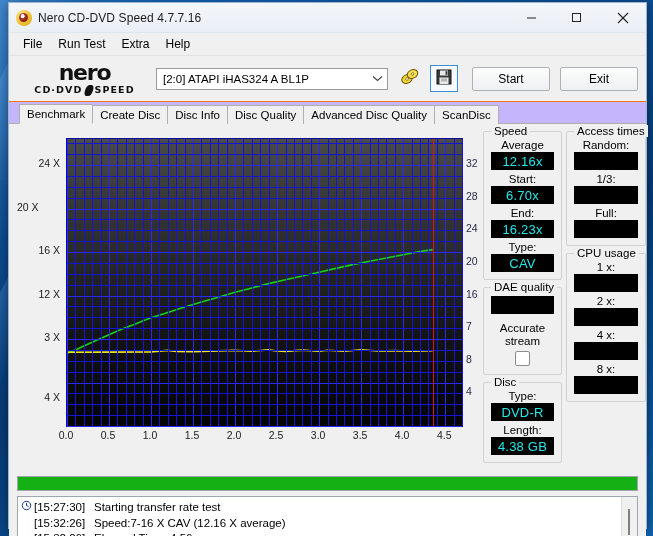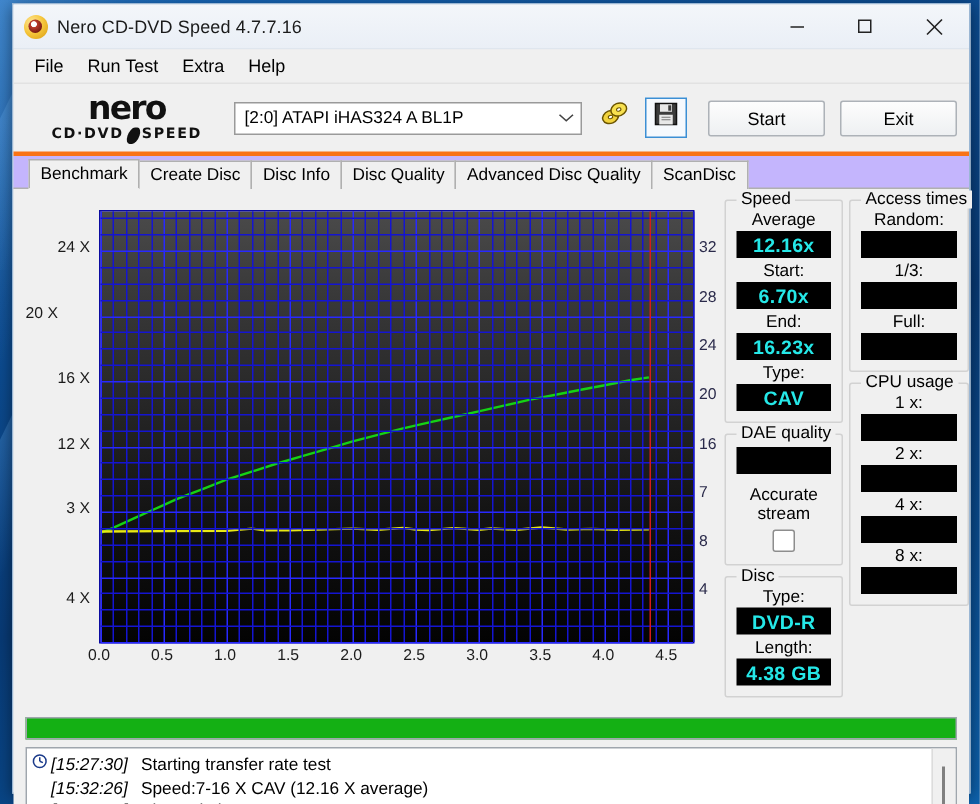--- a/index.html
+++ b/index.html
@@ -72,21 +72,21 @@
   }
   .menu-item {
     font-size: 12px; color: #000;
     padding: 2px 8px; white-space: nowrap;
   }
 
   
   #toolbar {
     height: 45px; background: #f0f0f0;
     display: flex; align-items: center;
-    border-bottom: 3px solid #f97316;
+    border-bottom: 1px solid #f97316;
     flex: 0 0 auto; padding: 0 8px;
   }
   #nero-logo {
     width: 145px; margin-left: 6px; margin-right: 10px;
     display: flex; flex-direction: column; align-items: center;
     line-height: 1;
   }
   #nero-logo .word {
     font-family: "DejaVu Sans", sans-serif;
     font-weight: bold; font-size: 22px; color: #111;
@@ -199,21 +199,21 @@
     background: #f0f0f0; padding: 0 3px;
     font-size: 11.5px; color: #000; white-space: nowrap;
   }
   .fieldlab {
     font-size: 11.5px; color: #000; text-align: center;
     margin-top: 3px; margin-bottom: 1px; white-space: nowrap;
   }
   .lcd {
     background: #000; height: 18px;
     display: flex; align-items: center; justify-content: center;
-    color: #25e8e8; font-size: 13px; font-weight: bold;
+    color: #25e8e8; font-size: 13px; font-weight: normal;
     letter-spacing: 0.2px;
   }
   .lcd.blank { color: transparent; }
   .chk {
     width: 13px; height: 13px; margin: 4px auto 1px auto;
     border: 1px solid #8d8d8d; background: #fff; border-radius: 2px;
   }
 
   
   #progress-bar {
@@ -228,21 +228,21 @@
   }
   #log-lines {
     flex: 1 1 auto; padding: 3px 0 0 3px;
     font-size: 11.5px; color: #000;
   }
   .logline { display: flex; align-items: baseline; height: 15px; }
   .logline .clockico {
     width: 12px; height: 12px; margin-right: 1px; flex: 0 0 auto;
     position: relative;
   }
-  .logline .ts { width: 60px; flex: 0 0 auto; font-style: italic; }
+  .logline .ts { width: 60px; flex: 0 0 auto; }
   .logline .msg { white-space: nowrap; }
   #log-scroll {
     width: 15px; background: #f0f0f0; border-left: 1px solid #dcdcdc;
     position: relative; flex: 0 0 auto;
   }
   #log-scroll .thumb {
     position: absolute; left: 6px; top: 12px; width: 2px; height: 26px;
     background: #808080;
   }
 </style>

